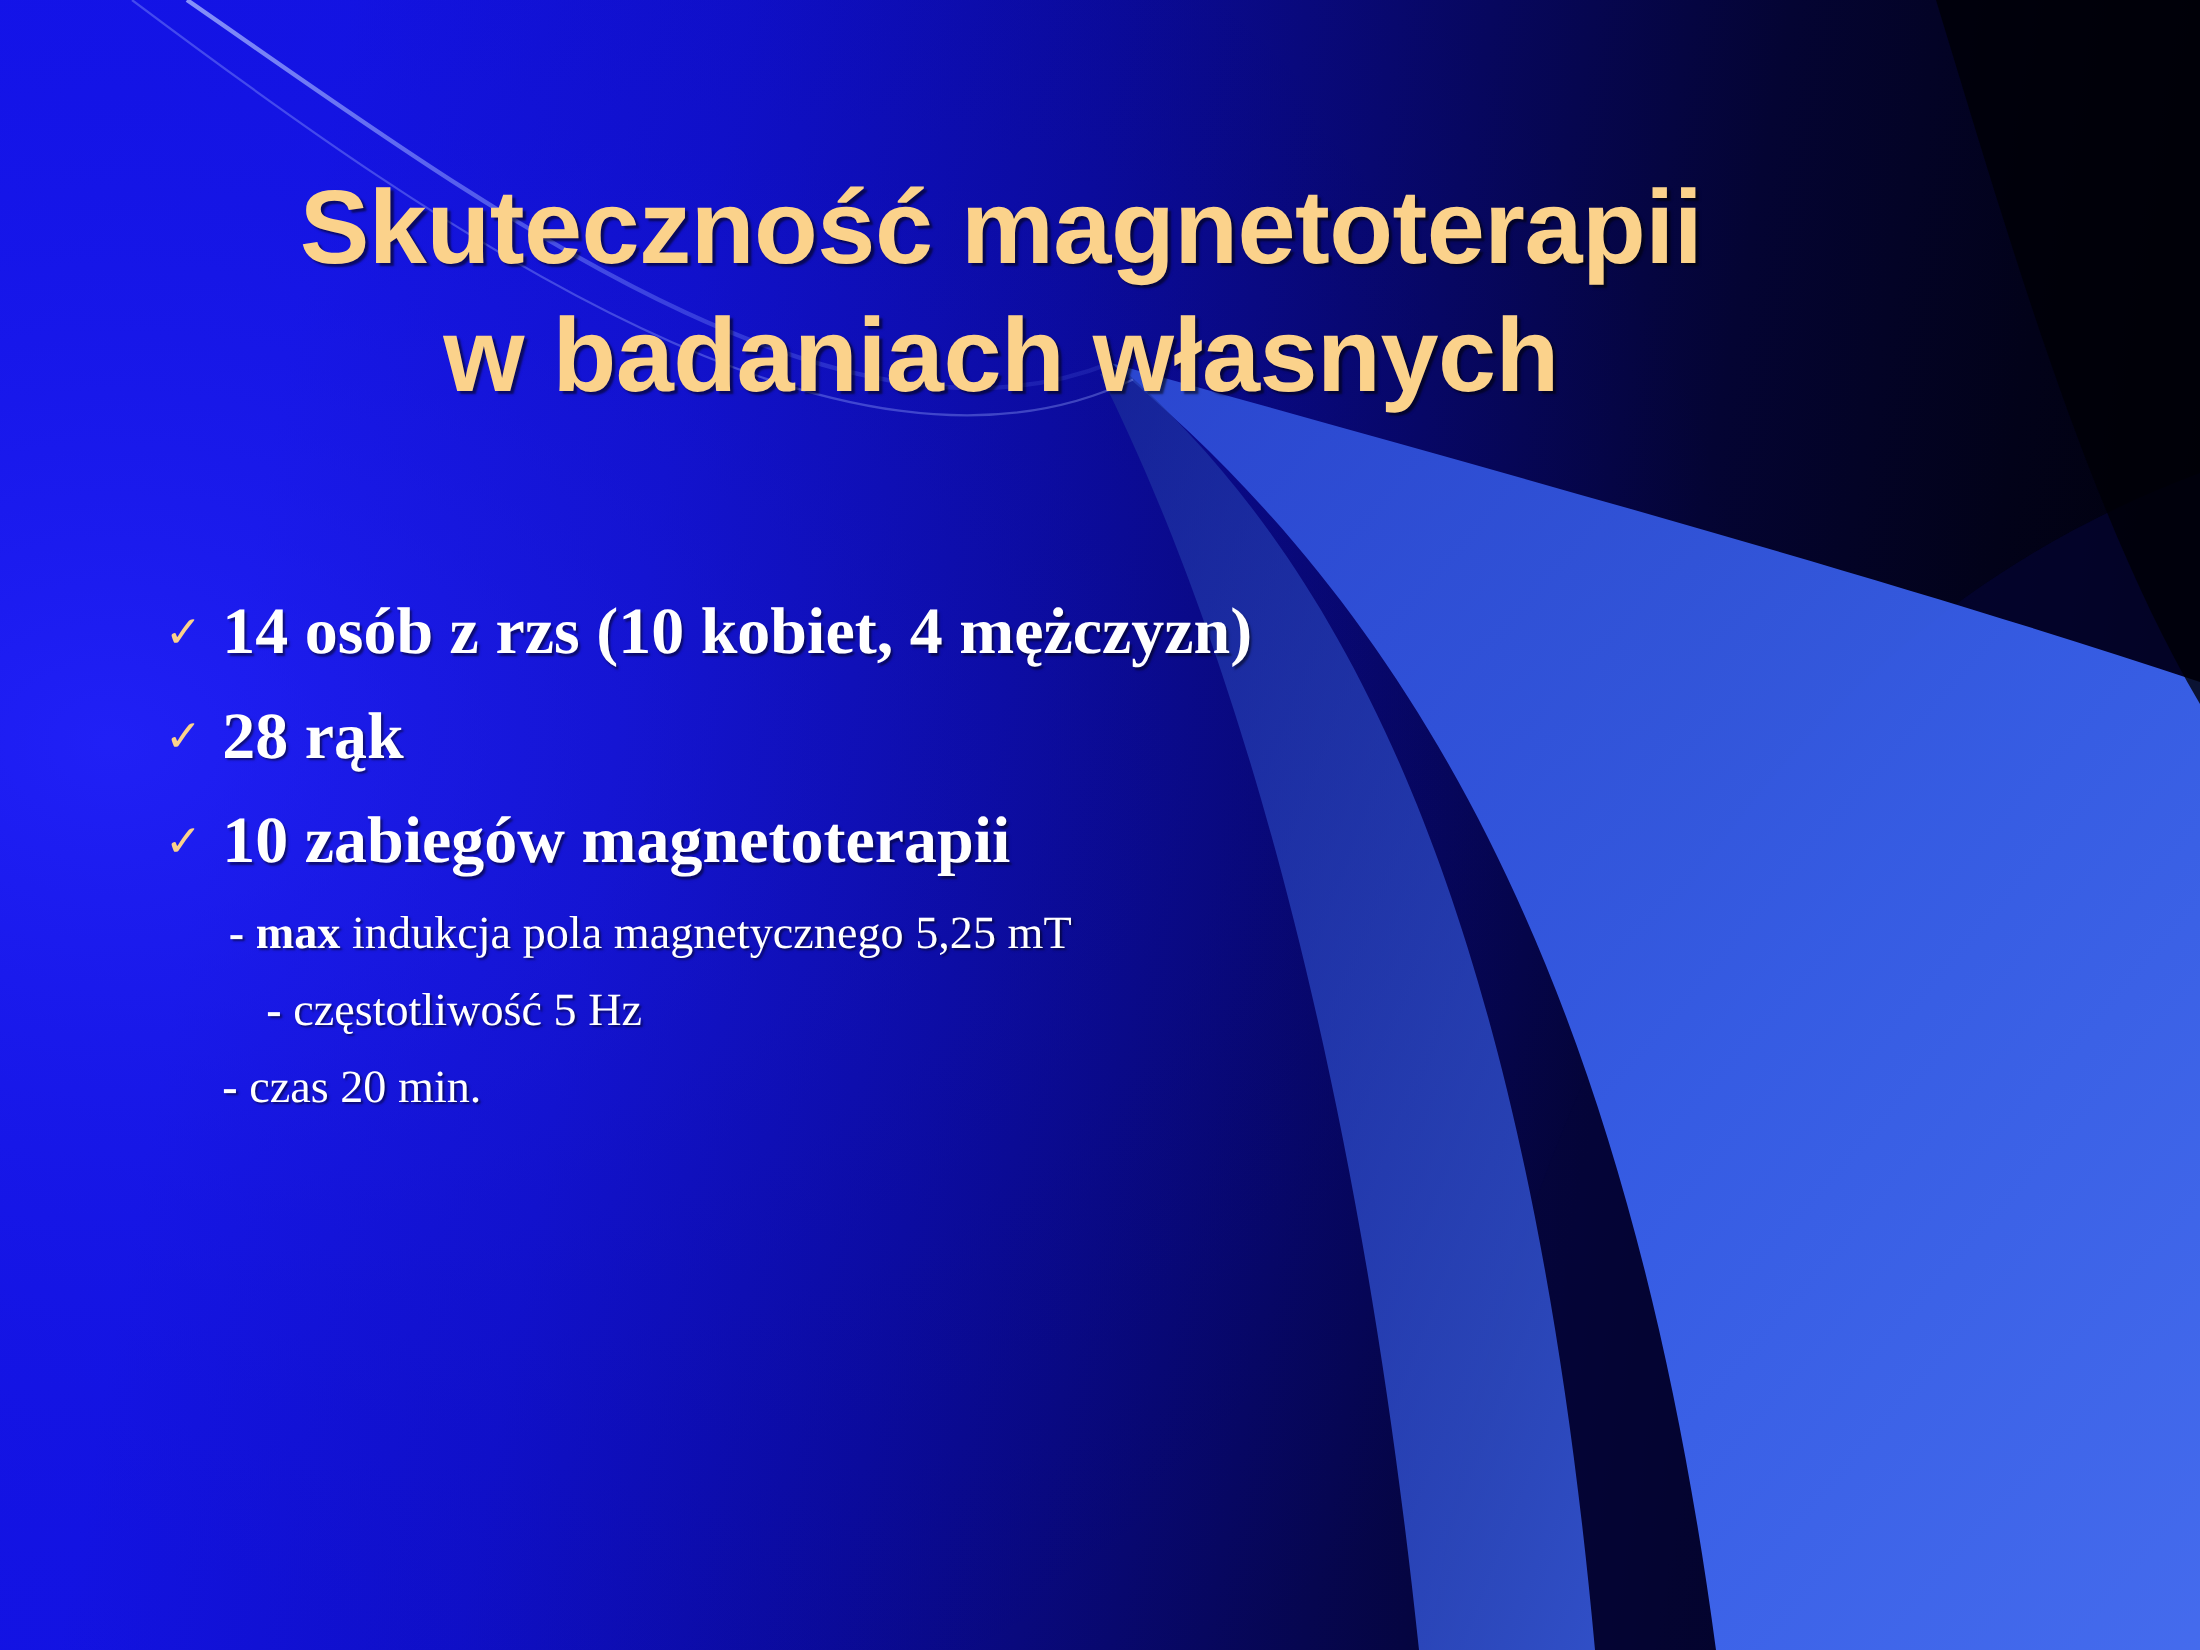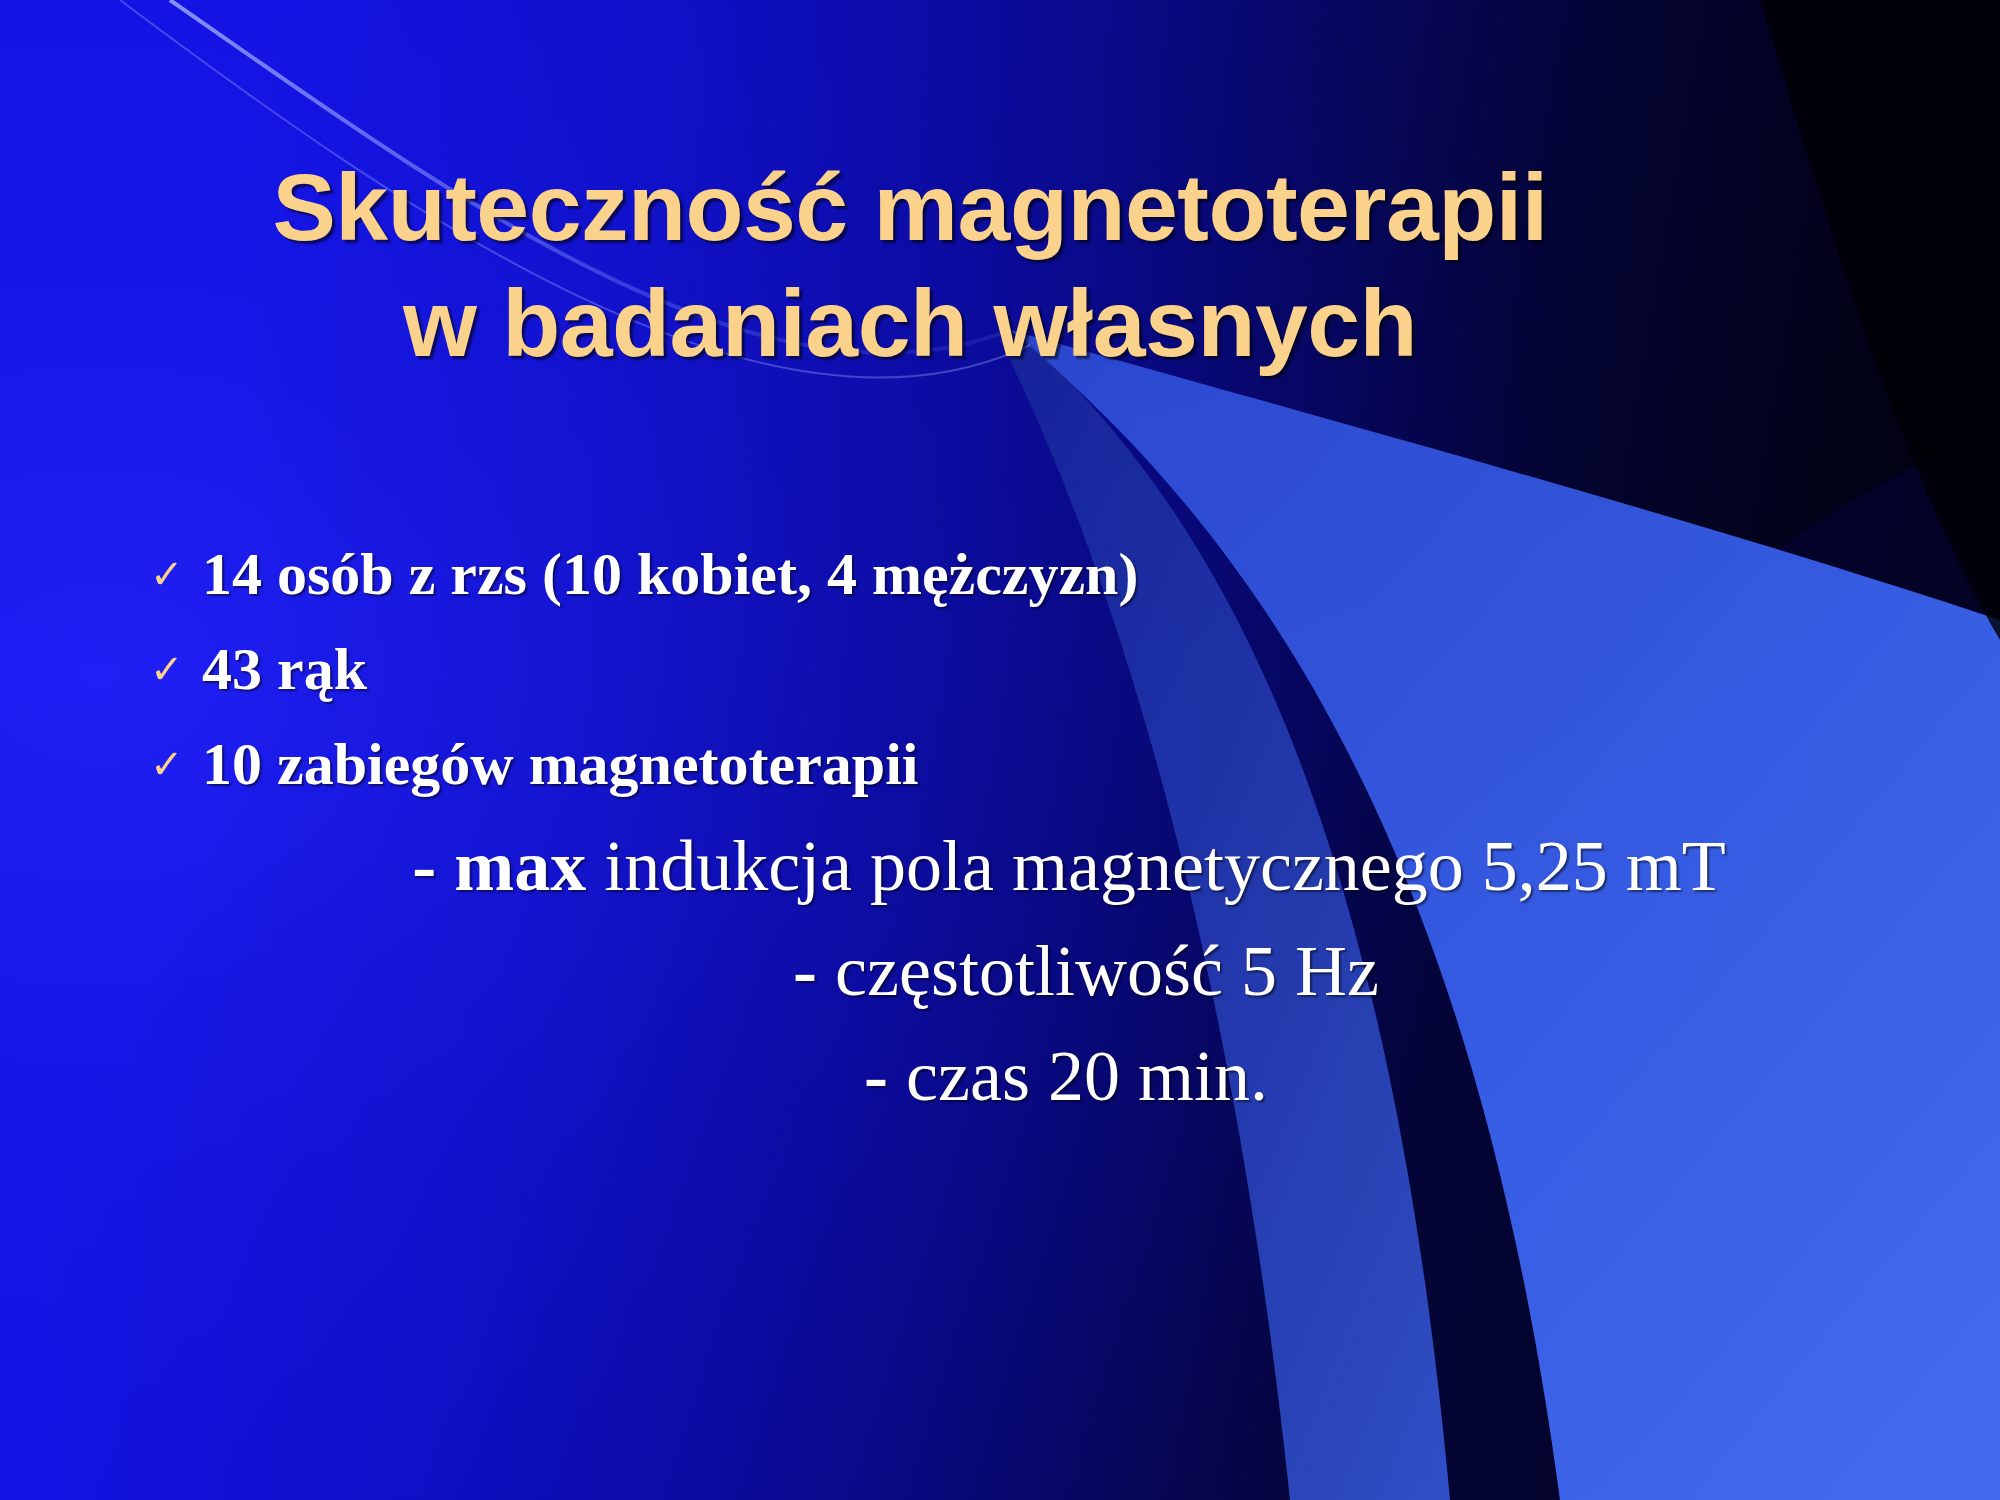--- a/index.html
+++ b/index.html
@@ -83,25 +83,24 @@
     font-family: "DejaVu Sans", sans-serif;
   }
   .b-text {
     font-size: 60px;
     font-weight: bold;
     white-space: nowrap;
     text-shadow: 2px 2px 2px rgba(0,0,0,0.5);
   }
   .sub-row {
     margin-left: 58px;
-    font-size: 72px;
+    font-size: 42px;
     margin-bottom: 22px;
     white-space: nowrap;
     text-shadow: 2px 2px 2px rgba(0,0,0,0.5);
-    text-align: center;
   }
   .sub-row.indent2 {
     margin-left: 92px;
   }
   .sub-row.indent3 {
     margin-left: 52px;
   }
   .sub-row b {
     font-weight: bold;
   }
@@ -159,21 +158,21 @@
 
     <div id="body-list">
 
       <div class="bullet-row">
         <span class="check">✓</span>
         <span class="b-text">14 osób z rzs (10 kobiet, 4 mężczyzn)</span>
       </div>
 
       <div class="bullet-row">
         <span class="check">✓</span>
-        <span class="b-text">43 rąk</span>
+        <span class="b-text">28 rąk</span>
       </div>
 
       <div class="bullet-row">
         <span class="check">✓</span>
         <span class="b-text">10 zabiegów magnetoterapii</span>
       </div>
 
       <div class="sub-row">
         <span class="dash">-</span>
         <b>max</b><span> indukcja pola magnetycznego 5,25 mT</span>

